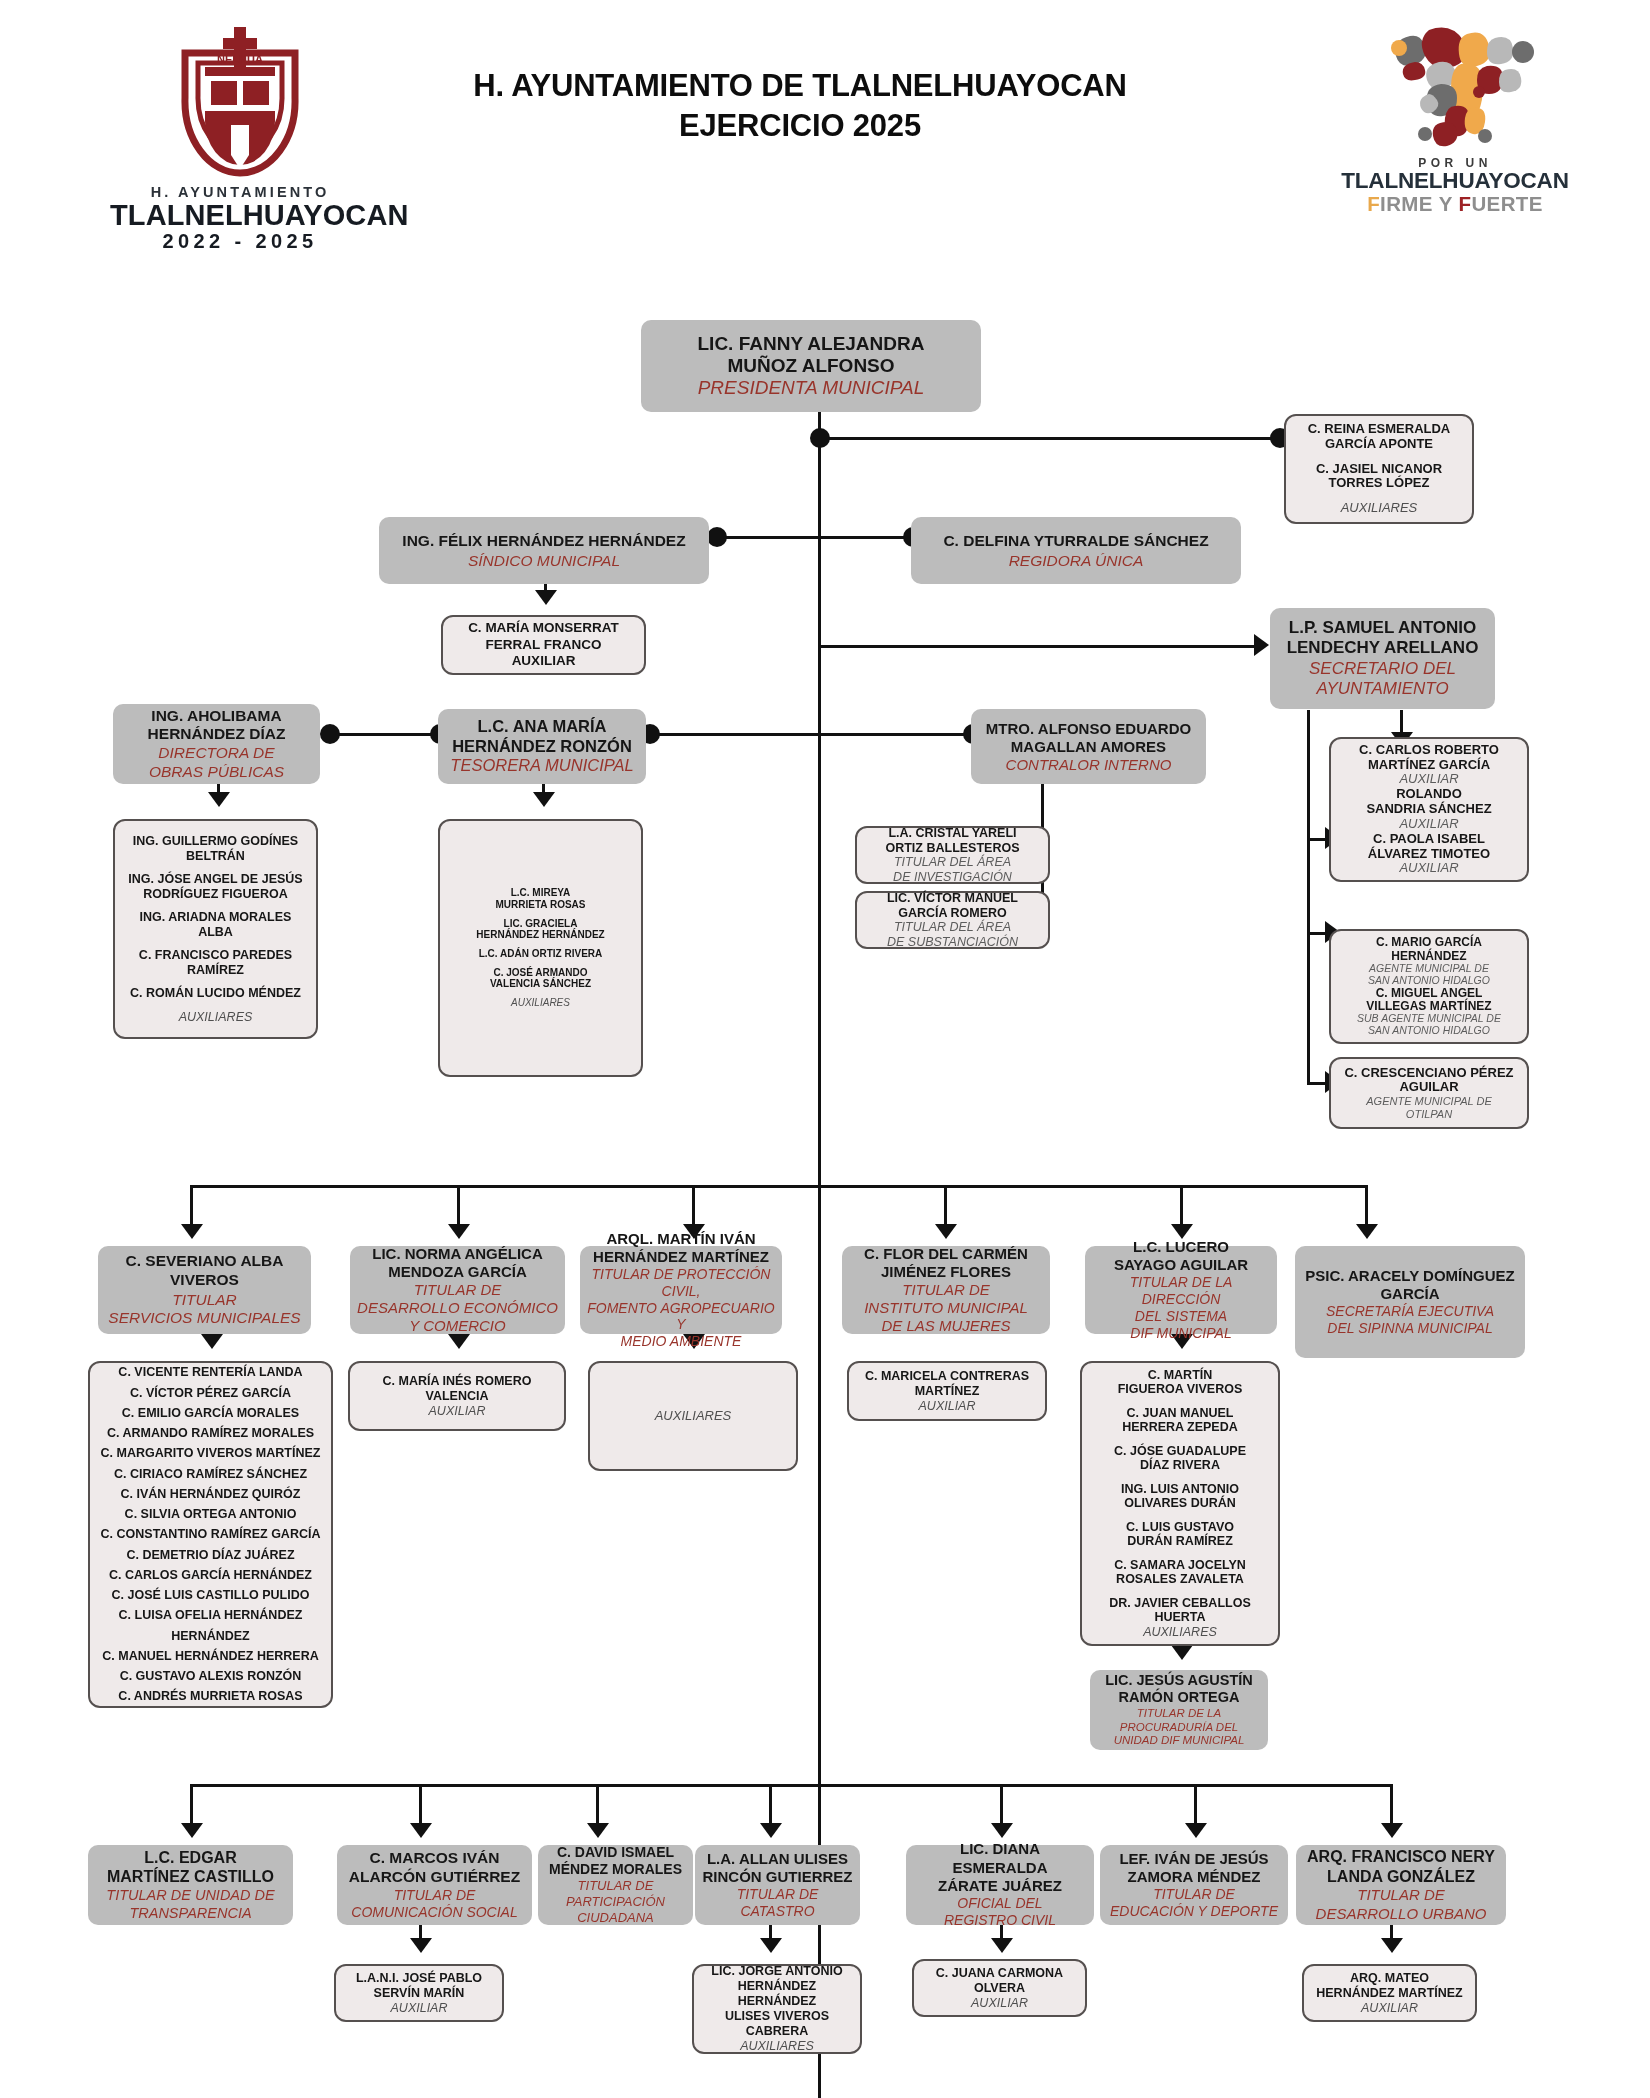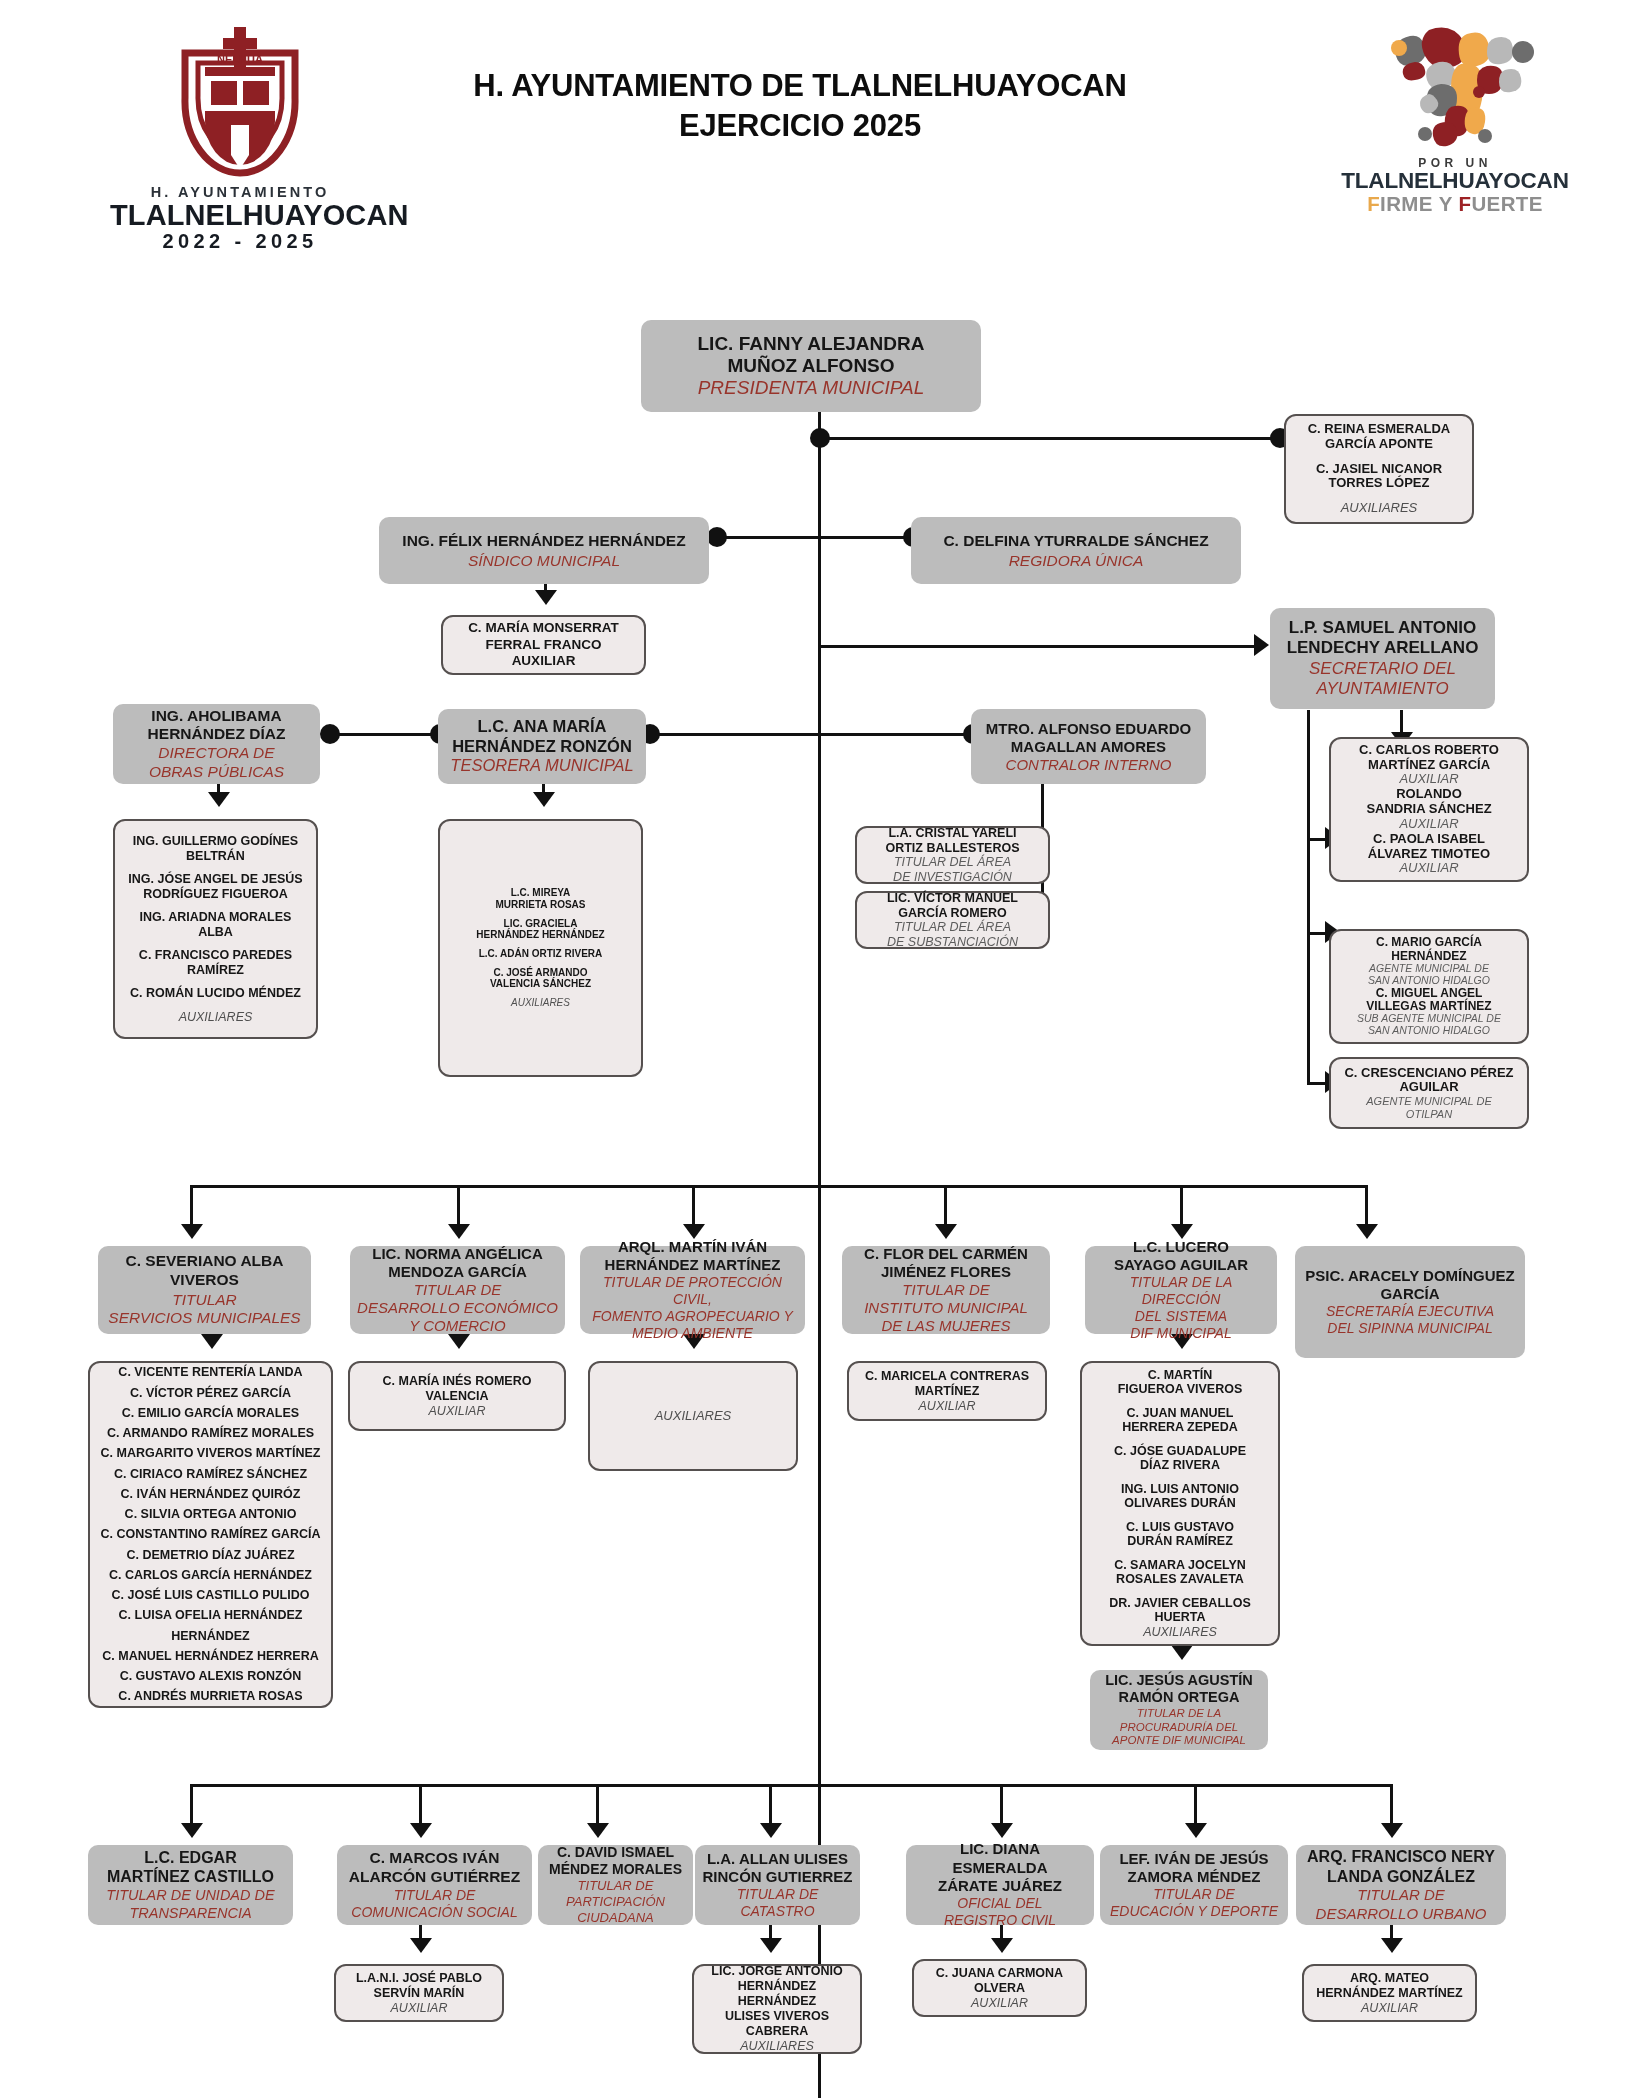--- a/index.html
+++ b/index.html
@@ -354,21 +354,21 @@
   </div>
 
   <div class="box gray" style="left:350px;top:1232px;width:215px;height:88px;font-size:15px;line-height:1.2;">
     <div class="nm">LIC. NORMA ANGÉLICA</div>
     <div class="nm">MENDOZA GARCÍA</div>
     <div class="ti">TITULAR DE</div>
     <div class="ti">DESARROLLO ECONÓMICO</div>
     <div class="ti">Y COMERCIO</div>
   </div>
 
-  <div class="box gray" style="left:580px;top:1232px;width:225px;height:88px;font-size:14px;line-height:1.2;">
+  <div class="box gray" style="left:580px;top:1232px;width:202px;height:88px;font-size:14px;line-height:1.2;">
     <div class="nm" style="font-size:15px;">ARQL. MARTÍN IVÁN</div>
     <div class="nm" style="font-size:15px;">HERNÁNDEZ MARTÍNEZ</div>
     <div class="ti">TITULAR DE PROTECCIÓN CIVIL,</div>
     <div class="ti">FOMENTO AGROPECUARIO Y</div>
     <div class="ti">MEDIO AMBIENTE</div>
   </div>
 
   <div class="box gray" style="left:842px;top:1232px;width:208px;height:88px;font-size:15px;line-height:1.2;">
     <div class="nm">C. FLOR DEL CARMÉN</div>
     <div class="nm">JIMÉNEZ FLORES</div>
@@ -452,21 +452,21 @@
       </div>
     <div class="gap"></div>
     <div class="aux-word">AUXILIARES</div>
   </div>
 
   <div class="box gray" style="left:1090px;top:1656px;width:178px;height:80px;font-size:11.5px;line-height:1.2;">
     <div class="nm" style="font-size:14.5px;">LIC. JESÚS AGUSTÍN</div>
     <div class="nm" style="font-size:14.5px;">RAMÓN ORTEGA</div>
     <div class="ti">TITULAR DE LA</div>
     <div class="ti">PROCURADURÍA DEL</div>
-    <div class="ti">APONTE DIF MUNICIPAL</div>
+    <div class="ti">UNIDAD DIF MUNICIPAL</div>
   </div>
 
   <div class="box gray" style="left:88px;top:1831px;width:205px;height:80px;font-size:14.5px;line-height:1.22;">
     <div class="nm" style="font-size:16px;">L.C. EDGAR</div>
     <div class="nm" style="font-size:16px;">MARTÍNEZ CASTILLO</div>
     <div class="ti">TITULAR DE UNIDAD DE</div>
     <div class="ti">TRANSPARENCIA</div>
   </div>
 
   <div class="box gray" style="left:337px;top:1831px;width:195px;height:80px;font-size:14px;line-height:1.22;">

